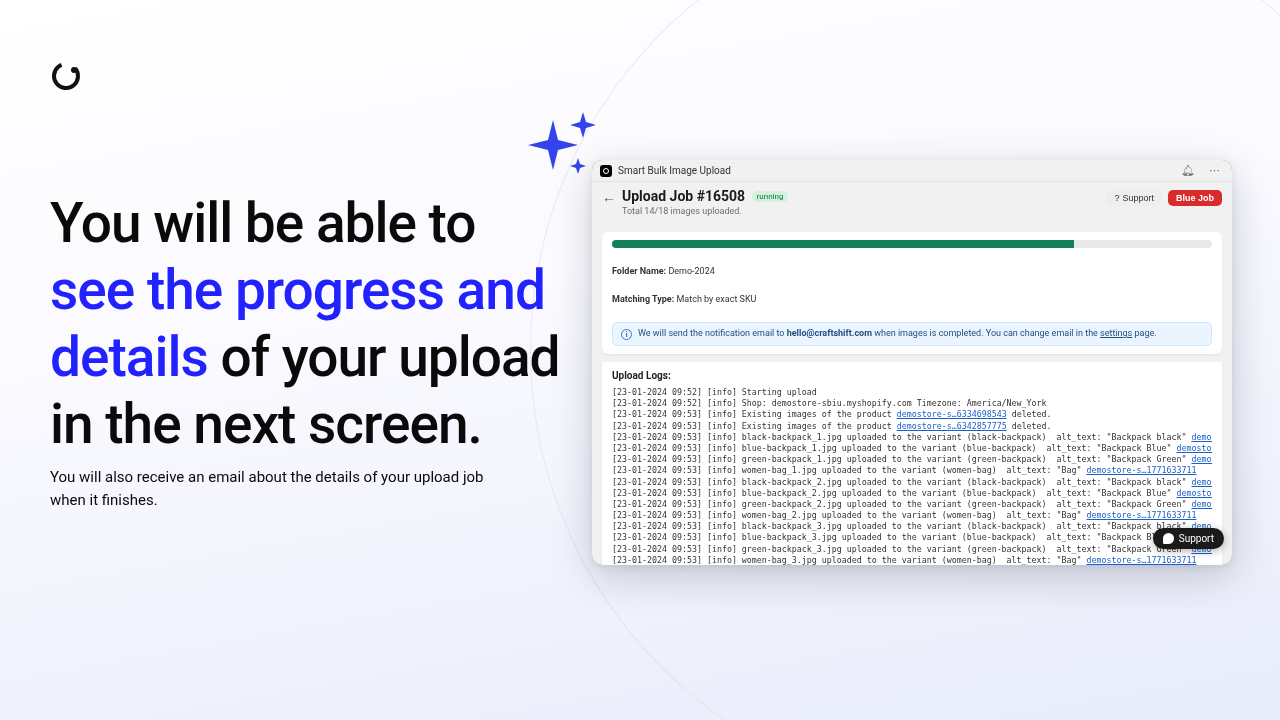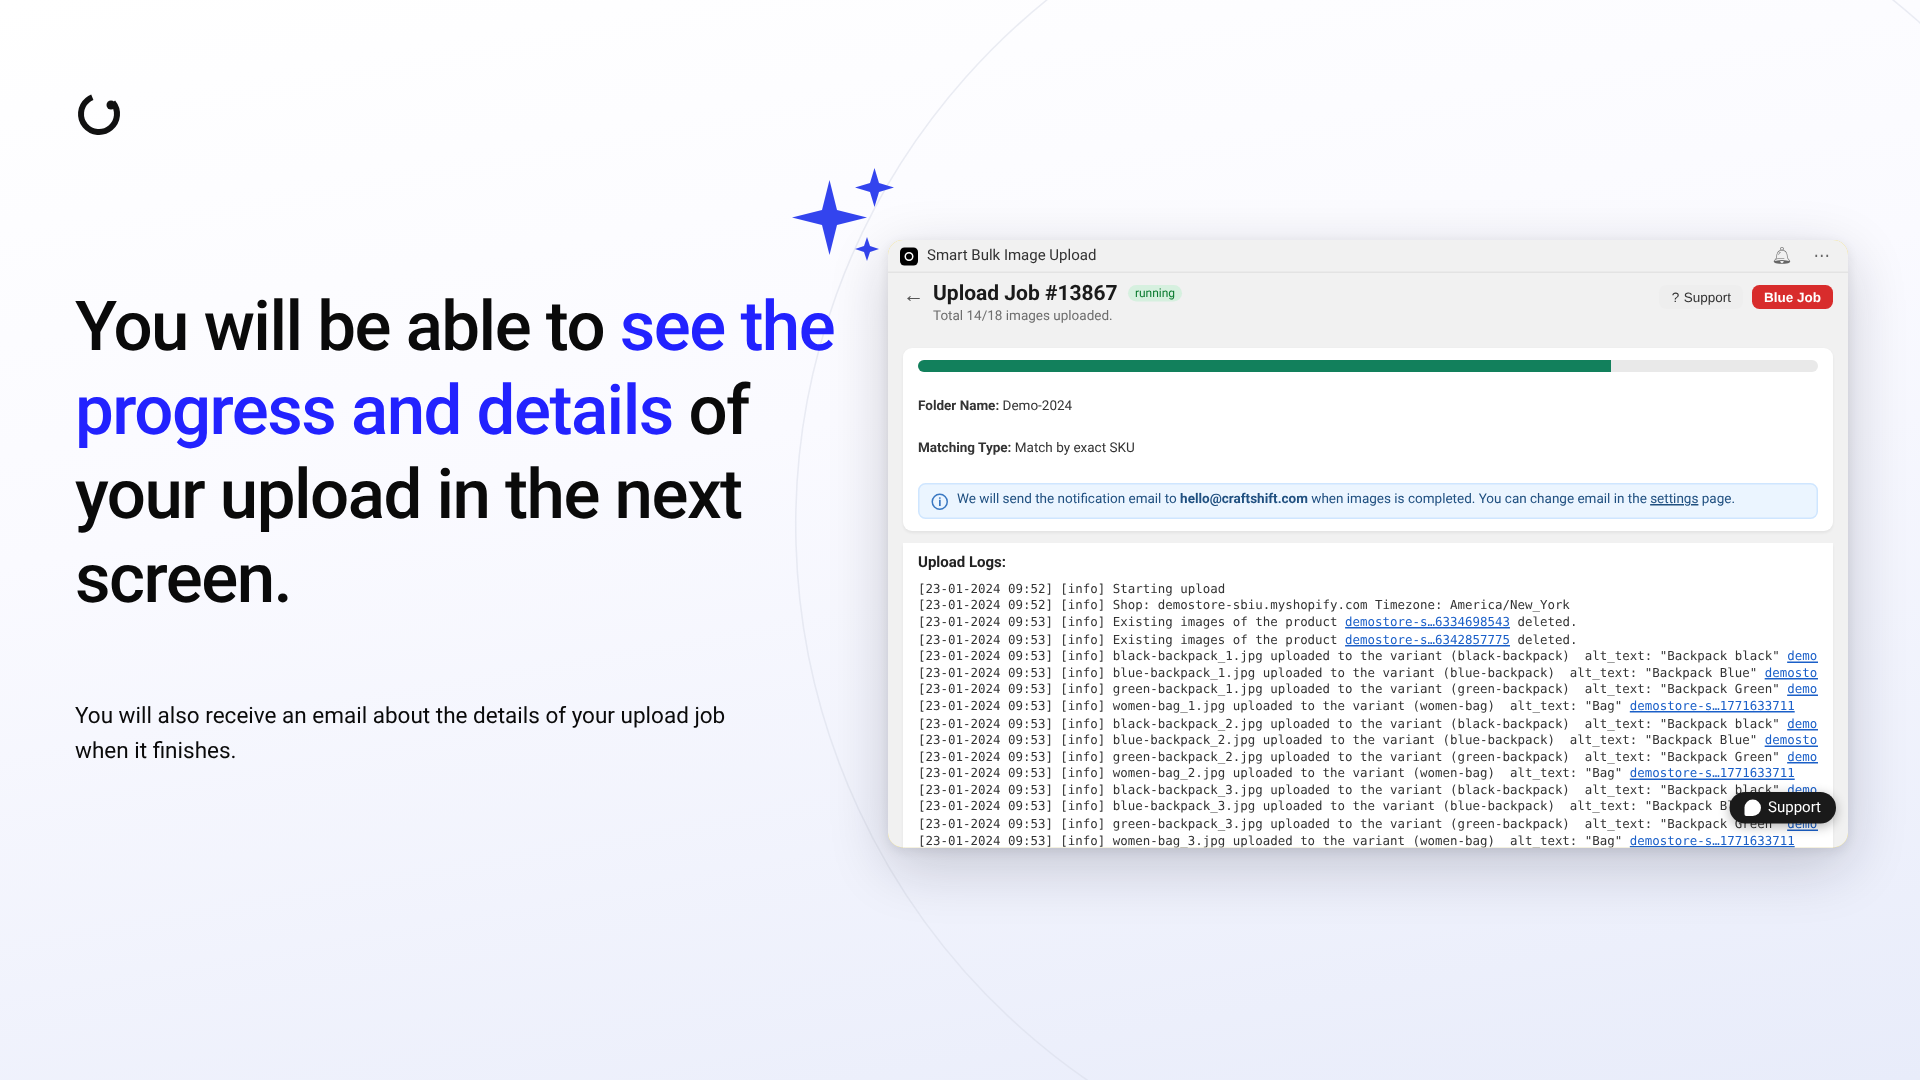--- a/index.html
+++ b/index.html
@@ -14,35 +14,35 @@
     border:1px solid #d8dce8; border-radius:50% 50% 0 50%;
     transform: rotate(20deg); opacity:.5; pointer-events:none;
   }
 
   
   .logo { position:absolute; top:60px; left:50px; width:32px; height:32px; }
 
   
   .headline {
     position:absolute; left:50px; top:190px; width:520px;
-    font-size:46px; font-weight:500; line-height:1.22; letter-spacing:-1px; color:#0a0a0a;
+    font-size:55px; font-weight:500; line-height:1.22; letter-spacing:-1px; color:#0a0a0a;
   }
   .headline .accent { color:#2222ff; }
   .subtext {
     position:absolute; left:50px; top:466px; width:460px;
     font-size:15px; line-height:1.5; color:#0a0a0a;
   }
 
   
   .sparkles { position:absolute; left:528px; top:110px; }
 
   
   .app {
     position:absolute; left:592px; top:160px; width:640px; height:405px;
-    background:#fde047; border-radius:10px;
+    background:#22c55e; border-radius:10px;
     box-shadow: 0 12px 40px rgba(20,20,40,0.20), 0 2px 8px rgba(0,0,0,0.08);
     overflow:hidden; font-size:10px; color:#222;
   }
   .titlebar {
     height:22px; display:flex; align-items:center; padding:0 8px; gap:6px;
     background:#f1f1f1; border-bottom:1px solid #e3e3e3;
   }
   .tb-logo { width:12px; height:12px; background:#000; border-radius:3px; position:relative; }
   .tb-logo::after{content:"";position:absolute;inset:3px;border:1.5px solid #fff;border-radius:50%;}
   .tb-title { font-size:10px; color:#333; }
@@ -129,21 +129,21 @@
     <span class="tb-spacer"></span>
     <span class="tb-icon">🔔︎</span>
     <span class="tb-icon">⋯</span>
   </div>
 
   <div class="header">
     <div class="hdr-left">
       <span class="back">←</span>
       <div>
         <div>
-          <span class="job-title">Upload Job #13867</span>
+          <span class="job-title">Upload Job #16508</span>
           <span class="badge-running">running</span>
         </div>
         <div class="job-sub">Total 14/18 images uploaded.</div>
       </div>
     </div>
     <div class="hdr-actions">
       <button class="btn btn-support">
           <span class="qicon">?</span>
           <span>Support</span>
         </button>

